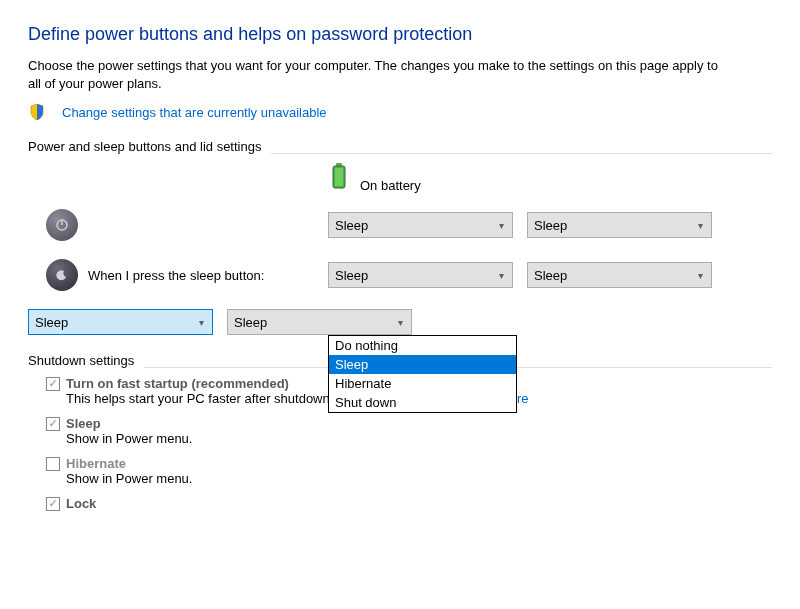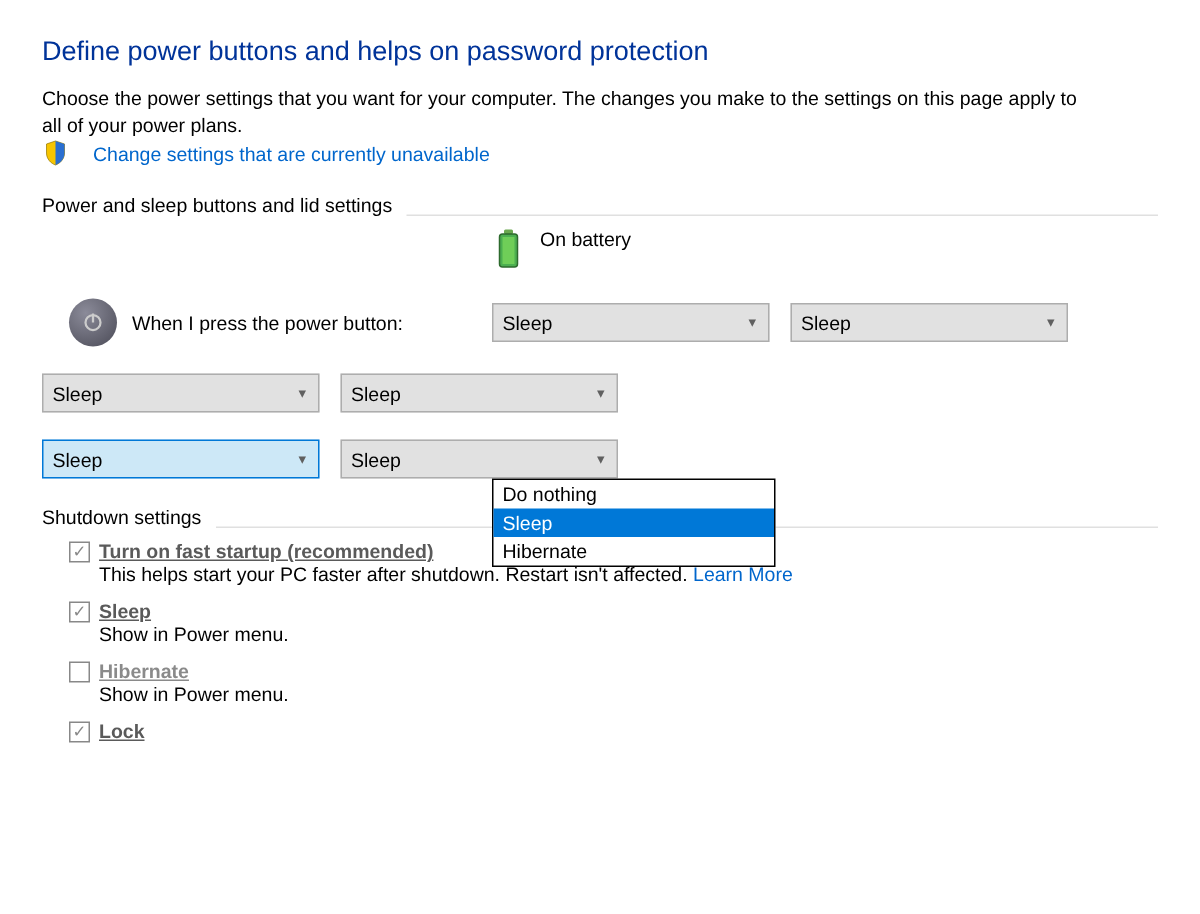--- a/index.html
+++ b/index.html
@@ -14,20 +14,21 @@
     .title {
       color: #003399;
       font-size: 18px;
       font-weight: 400;
       margin-bottom: 12px;
     }
     .subtitle {
       color: #000;
       font-size: 13px;
       line-height: 1.4;
+      margin-bottom: 10px;
       max-width: 700px;
     }
     .link-row {
       display: flex;
       align-items: center;
       gap: 16px;
       margin-bottom: 18px;
     }
     .link {
       color: #0066cc;
@@ -49,21 +50,21 @@
     }
     .col-headers {
       display: flex;
       align-items: center;
       margin: 6px 0 16px 0;
     }
     .col-label-spacer { width: 300px; }
     .col-label {
       width: 200px;
       display: flex;
-      align-items: flex-start;
+      align-items: flex-end;
       gap: 10px;
       font-size: 13px;
       color: #000;
     }
     .row {
       display: flex;
       align-items: center;
       margin-bottom: 18px;
       position: relative;
     }
@@ -126,21 +127,21 @@
       width: 14px;
       height: 14px;
       border: 1px solid #888;
       display: inline-flex;
       align-items: center;
       justify-content: center;
       font-size: 11px;
       color: #888;
       flex-shrink: 0;
     }
-    .chk-label { color: #5a5a5a; font-weight: 600; text-decoration: underline; }
+    .chk-label { color: #5a5a5a; font-weight: 600; }
     .chk-disabled .chk-label { color: #8a8a8a; }
     .chk-desc {
       padding-left: 20px;
       color: #000;
       font-size: 13px;
     }
   </style>
 </head>
 <body>
 
@@ -177,33 +178,40 @@
 </div>
 
 <div class="row">
   <div class="row-label">
     <span class="icon-circle" style="background:radial-gradient(circle at 35% 30%,#8b8b99,#4a4a56)">
       <svg width="16" height="16" viewBox="0 0 16 16">
           <circle cx="8" cy="8" r="5" fill="none" stroke="#ccc" stroke-width="1.5"></circle>
           <line x1="8" y1="2" x2="8" y2="8" stroke="#ccc" stroke-width="1.5"></line>
         </svg>
     </span>
-    <span>When I press the power button:</span>
   </div>
   <div class="select">
     <span>Sleep</span>
       <span class="chev">▾</span>
   </div>
   <div class="select">
     <span>Sleep</span>
       <span class="chev">▾</span>
   </div>
 </div>
 
 <div class="row">
+  <div class="row-label">
+    <span class="icon-circle" style="background:radial-gradient(circle at 35% 30%,#6a6a78,#2a2a34)">
+      <svg width="16" height="16" viewBox="0 0 16 16">
+          <path d="M10 4 A5 5 0 1 0 12 10 A4 4 0 0 1 10 4 Z" fill="#d0d0e0"></path>
+        </svg>
+    </span>
+    <span>When I press the sleep button:</span>
+  </div>
   <div class="select">
     <span>Sleep</span>
       <span class="chev">▾</span>
   </div>
   <div class="select">
     <span>Sleep</span>
       <span class="chev">▾</span>
   </div>
 </div>
 
@@ -213,20 +221,21 @@
       <span class="chev">▾</span>
   </div>
   <div class="select">
     <span>Sleep</span>
       <span class="chev">▾</span>
   </div>
   <div class="dropdown">
     <div class="dropdown-item">Do nothing</div>
     <div class="dropdown-item highlight">Sleep</div>
     <div class="dropdown-item">Hibernate</div>
+    <div class="dropdown-item">Shut down</div>
   </div>
 </div>
 
 <div class="section-header">
   <span>Shutdown settings</span>
   <div class="line"></div>
 </div>
 
 <div class="shutdown-list">
   <div class="check-item">

